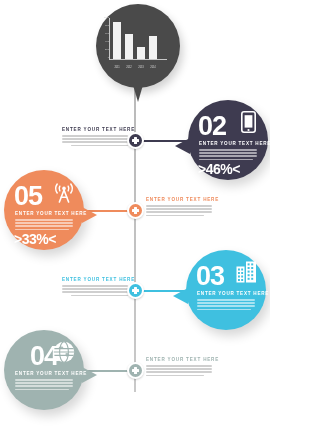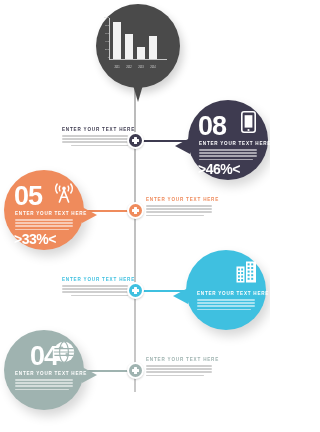--- a/index.html
+++ b/index.html
@@ -180,21 +180,21 @@
       <i style="width:100%"></i>
         <i style="width:100%"></i>
         <i style="width:100%"></i>
         <i style="width:86%;margin-left:14%"></i>
     </div>
   </div>
 
   <div class="bubble right" style="left:188px; top:100px; width:80px; height:80px; background:#3e3b50; color:#3e3b50;">
     <span class="tail"></span>
     <div class="bub-inner">
-      <div class="bignum" style="left:10px; top:13px;">08</div>
+      <div class="bignum" style="left:10px; top:13px;">02</div>
       <div class="bubicon" style="left:53px; top:11px;">
         <svg width="15" height="22" viewBox="0 0 15 22">
           <rect x="0.8" y="0.8" width="13.4" height="20.4" rx="2.2" fill="none" stroke="#fff" stroke-width="1.6"></rect>
           <rect x="3.6" y="4.2" width="7.8" height="12.4" fill="#fff"></rect>
           <circle cx="7.5" cy="19" r="1.1" fill="#fff"></circle>
         </svg>
       </div>
       <div class="head" style="left:11px; top:42px; color:#fff;">ENTER YOUR TEXT HERE</div>
       <div class="lines" style="left:11px; top:49px; width:58px; color:#fff;">
         <i style="width:100%"></i>
@@ -260,20 +260,21 @@
       <i style="width:100%"></i>
         <i style="width:100%"></i>
         <i style="width:100%"></i>
         <i style="width:86%;margin-left:14%"></i>
     </div>
   </div>
 
   <div class="bubble right" style="left:186px; top:250px; width:80px; height:80px; background:#3fc0e0; color:#3fc0e0;">
     <span class="tail"></span>
     <div class="bub-inner">
+      <div class="bignum" style="left:10px; top:13px;">03</div>
       <div class="bubicon" style="left:50px; top:11px;">
         <svg width="21" height="22" viewBox="0 0 21 22">
           <rect x="0.5" y="5.5" width="8" height="16" fill="#fff"></rect>
           <rect x="10" y="0.5" width="10" height="21" fill="#fff"></rect>
           <g fill="#3fc0e0">
             <rect x="2" y="7.5" width="1.9" height="2"></rect>
               <rect x="5.2" y="7.5" width="1.9" height="2"></rect>
             <rect x="2" y="11" width="1.9" height="2"></rect>
               <rect x="5.2" y="11" width="1.9" height="2"></rect>
             <rect x="2" y="14.5" width="1.9" height="2"></rect>

